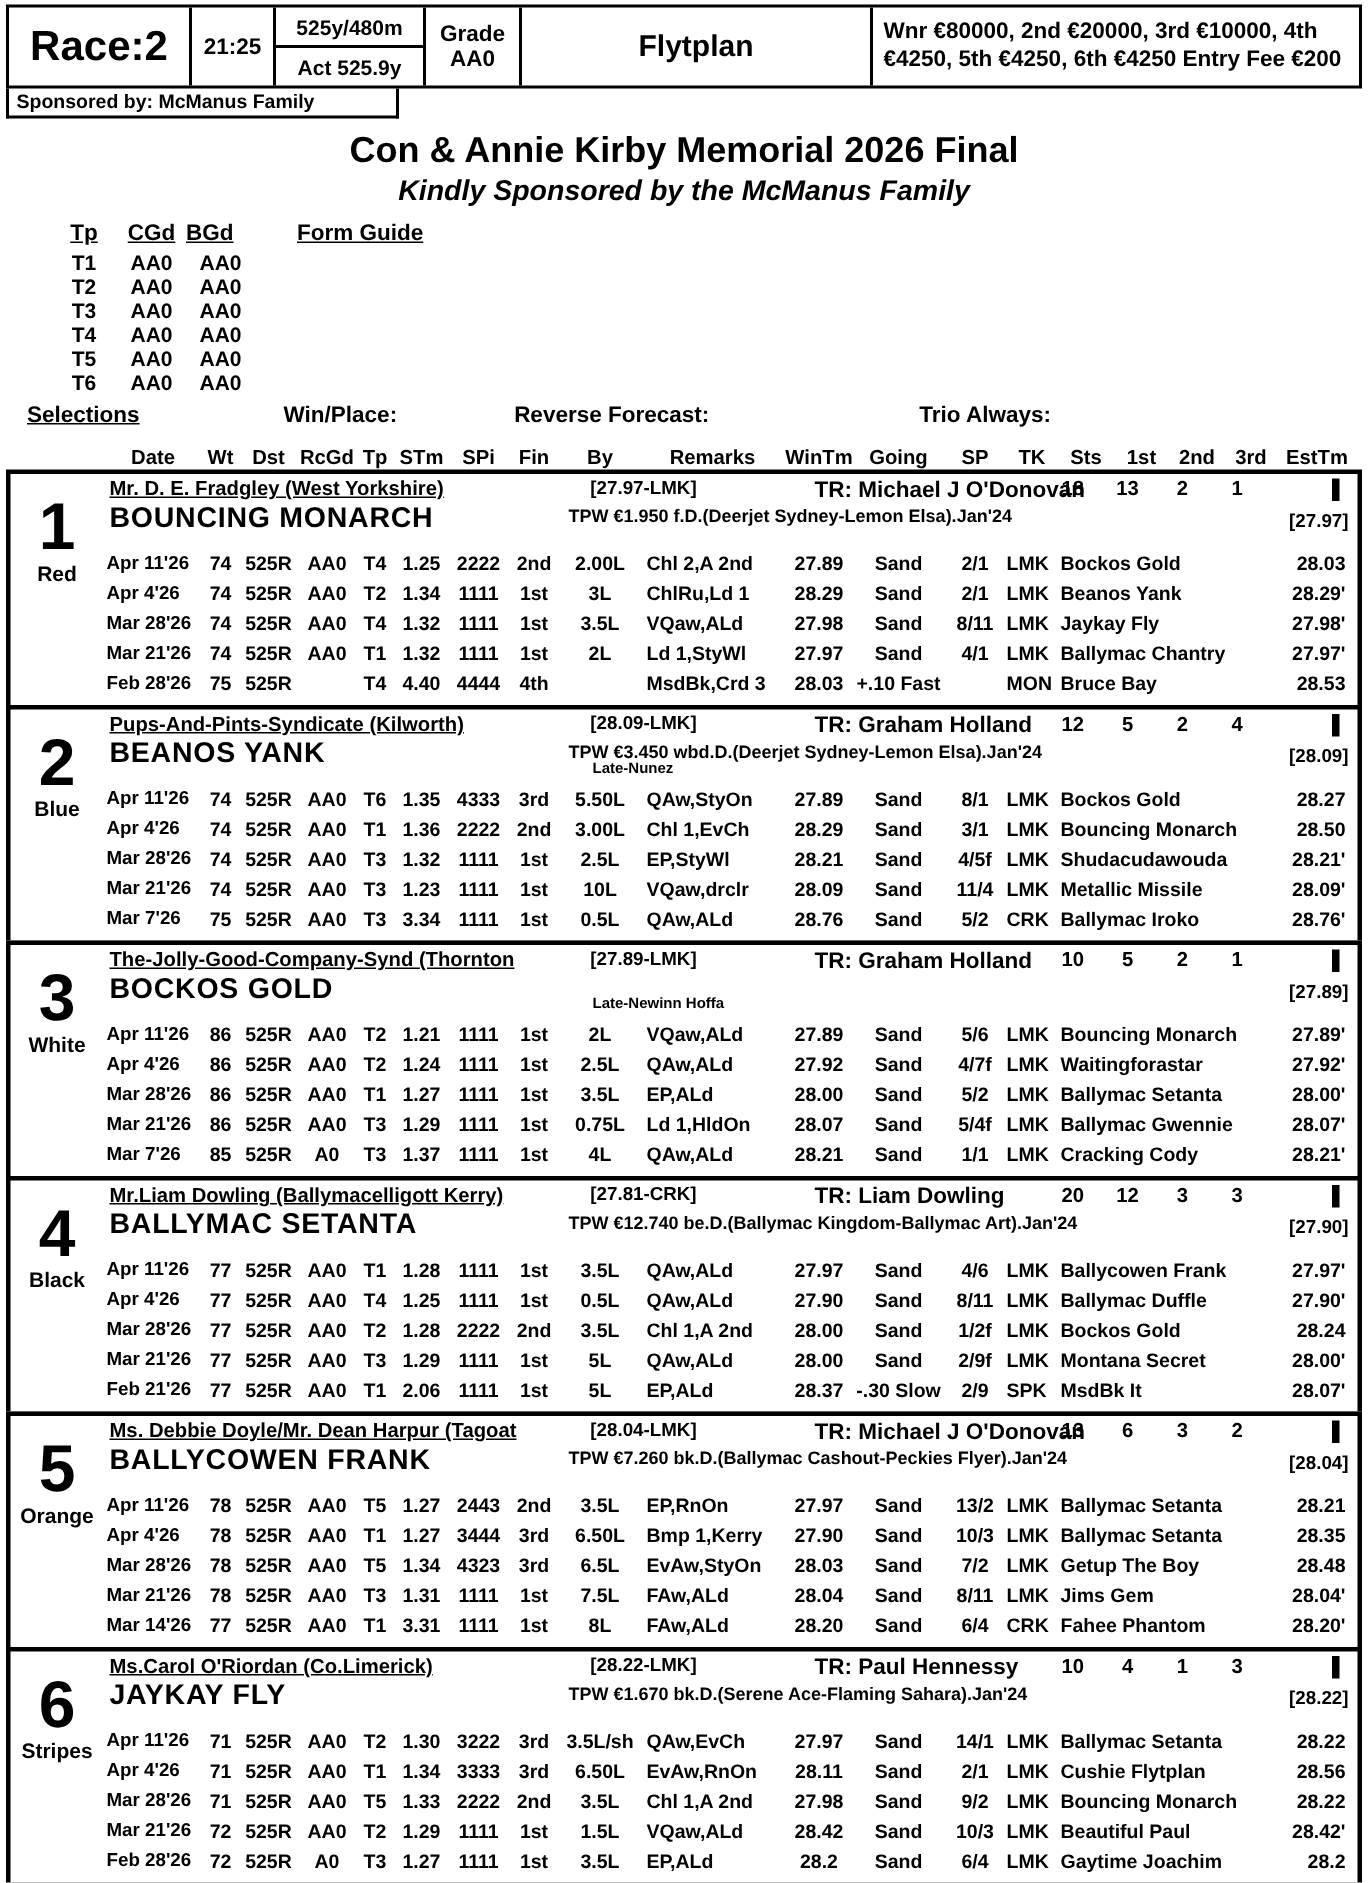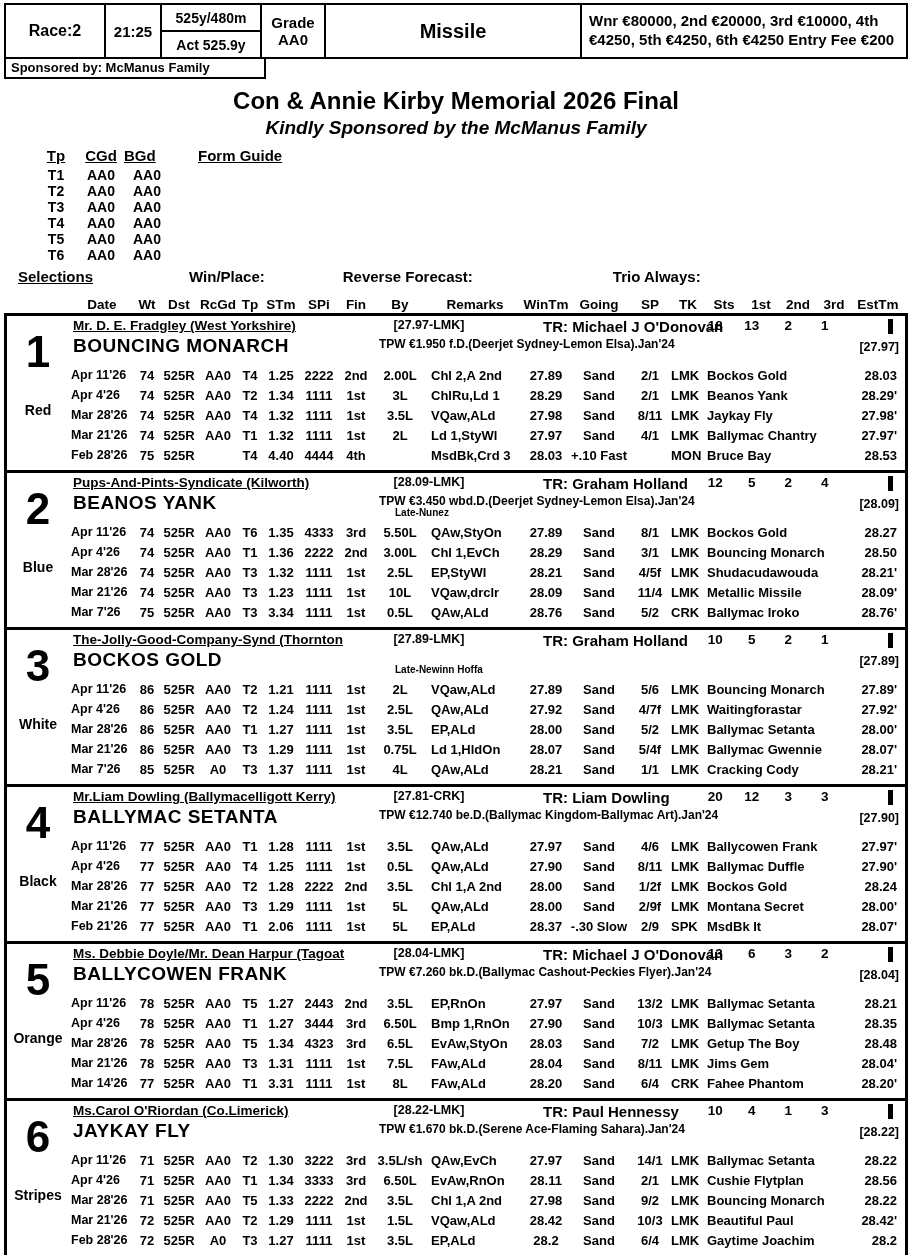--- a/index.html
+++ b/index.html
@@ -6,21 +6,21 @@
   html,body { background:#fff; }
   body {
     width:912px; height:1255px; overflow:hidden; color:#000;
     font-family:"Liberation Sans", sans-serif; font-weight:bold;
   }
   .page { width:912px; height:1255px; padding:3px 4px; position:relative; }
 
   
   .tophead { display:flex; border:2px solid #000; height:56px; align-items:stretch; }
   .th-cell { border-right:2px solid #000; display:flex; flex-direction:column; justify-content:center; align-items:center; text-align:center; }
-  .th-race  { width:100px; font-size:16px; }
+  .th-race  { width:122px; font-size:28px; }
   .th-time  { width:56px;  font-size:15px; }
   .th-dist  { width:100px; font-size:14px; }
   .th-dist > div { flex:1; display:flex; align-items:center; justify-content:center; width:100%; }
   .th-dist .dtop { border-bottom:2px solid #000; }
   .th-grade { width:64px; font-size:15px; line-height:1.15; }
   .th-track { flex:1; border-right:2px solid #000; font-size:20px; }
   .th-prizes { width:324px; border-right:none; font-size:15px; padding:3px 7px; align-items:flex-start; justify-content:center; text-align:left; line-height:1.25; }
 
   .sponsor { width:262px; border:2px solid #000; border-top:none; padding:1px 5px 2px; font-size:13px; }
 
@@ -47,21 +47,21 @@
   
   .colheads { display:grid; margin-left:65px; margin-bottom:2px; height:20px; align-items:center;
     grid-template-columns:66px 24px 40px 38px 26px 36px 40px 34px 54px 96px 46px 60px 42px 34px 38px 36px 38px 34px 54px;
     font-size:13.5px; }
   .colheads span { text-align:center; }
 
   
   .runner { display:flex; border:3px solid #000; height:160px; margin-top:-3px; background:#fff; }
   .trapcol { width:62px; text-align:center; flex:none; }
   .trapnum { font-size:44px; line-height:1; margin-top:14px; }
-  .trapcolor { font-size:14px; margin-top:28px; }
+  .trapcolor { font-size:14px; }
   .rcontent { flex:1; position:relative; }
 
   .owner   { position:absolute; left:4px; top:2px; font-size:13.5px; text-decoration:underline; white-space:nowrap; }
   .best    { position:absolute; left:280px; top:2px; width:160px; text-align:center; font-size:12.5px; }
   .trline  { position:absolute; left:474px; top:2px; font-size:15px; white-space:nowrap; }
   .stats   { position:absolute; left:628px; top:2px; width:146px; display:flex; font-size:13.5px; }
   .stats span { flex:1; text-align:center; }
   .bar     { position:absolute; right:12px; top:3px; width:5px; height:15px; background:#000; }
   .dogname { position:absolute; left:4px; top:19px; font-size:19px; letter-spacing:0.5px; white-space:nowrap; }
   .tpwline { position:absolute; left:310px; top:21px; font-size:12px; white-space:nowrap; }
@@ -93,21 +93,21 @@
       </div>
     <div class="th-cell th-dist">
       <div class="dtop">525y/480m</div>
       <div>Act 525.9y</div>
     </div>
     <div class="th-cell th-grade">
       <div>Grade</div>
       <div>AA0</div>
     </div>
     <div class="th-cell th-track">
-        <span>Missile</span>
+        <span>Flytplan</span>
       </div>
     <div class="th-cell th-prizes">
         <span>Wnr €80000, 2nd €20000, 3rd €10000, 4th €4250, 5th €4250, 6th €4250 Entry Fee €200</span>
       </div>
   </header>
 
   <div class="sponsor"><span>Sponsored by: McManus Family</span></div>
 
   <h1 class="title">Con &amp; Annie Kirby Memorial 2026 Final</h1>
   <h2 class="subtitle">Kindly Sponsored by the McManus Family</h2>
@@ -684,21 +684,21 @@
             <div class="frow">
               <span class="c-date">Apr 4'26</span>
               <span class="c-wt">78</span>
               <span class="c-dst">525R</span>
               <span class="c-rcgd">AA0</span>
               <span class="c-tp">T1</span>
               <span class="c-stm">1.27</span>
               <span class="c-spi">3444</span>
               <span class="c-fin">3rd</span>
               <span class="c-by">6.50L</span>
-              <span class="c-remarks">Bmp 1,RnOn</span>
+              <span class="c-remarks">Bmp 1,Kerry</span>
               <span class="c-wintm">27.90</span>
               <span class="c-going">Sand</span>
               <span class="c-sp">10/3</span>
               <span class="c-tk">LMK</span>
               <span class="c-winner">Ballymac Setanta</span>
               <span class="c-esttm">28.35</span>
             </div>
             <div class="frow">
               <span class="c-date">Mar 28'26</span>
               <span class="c-wt">78</span>

